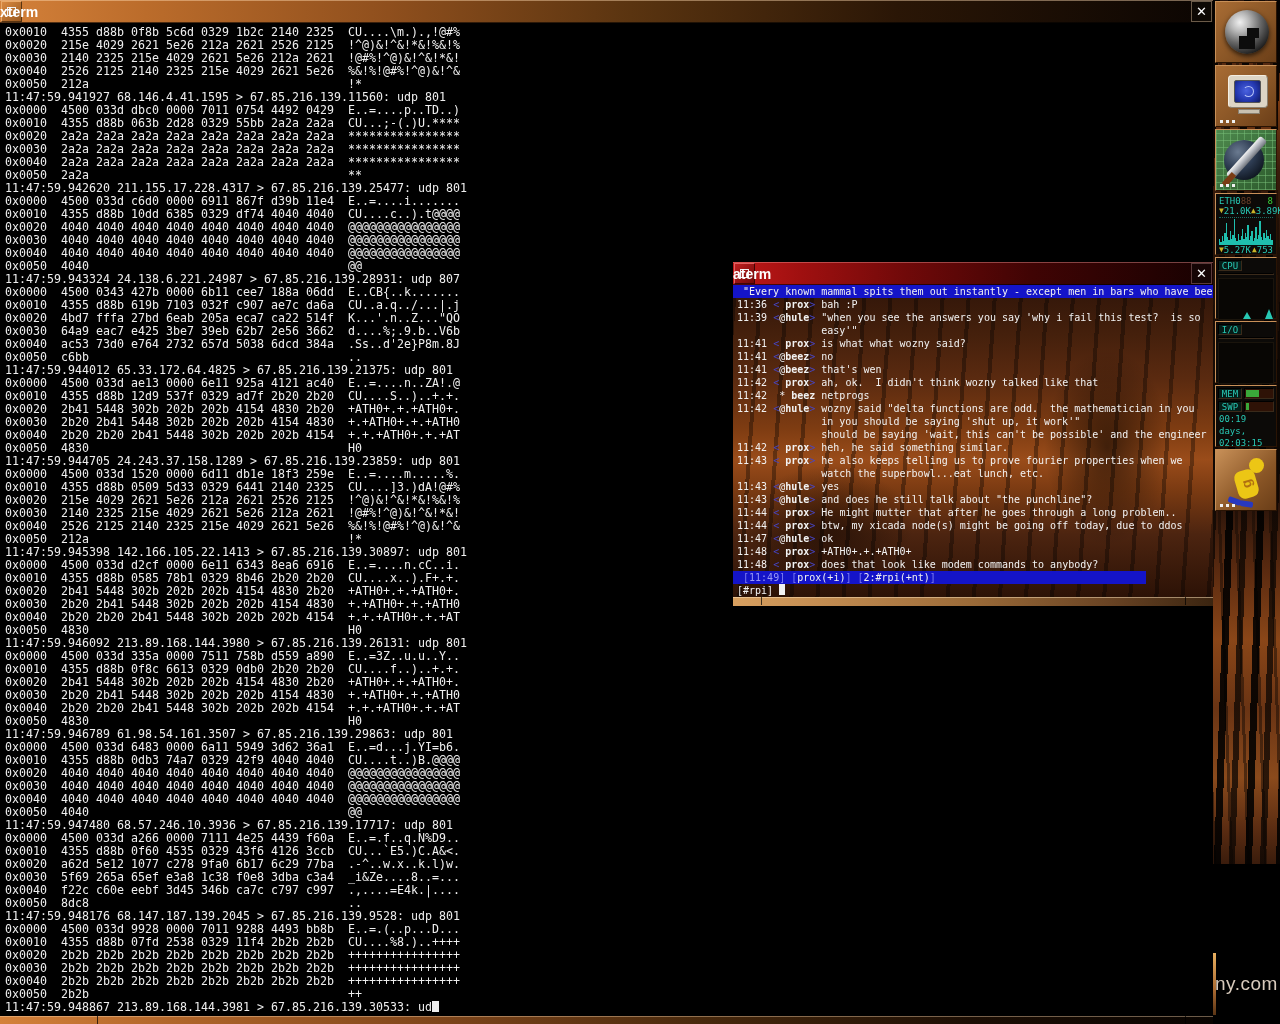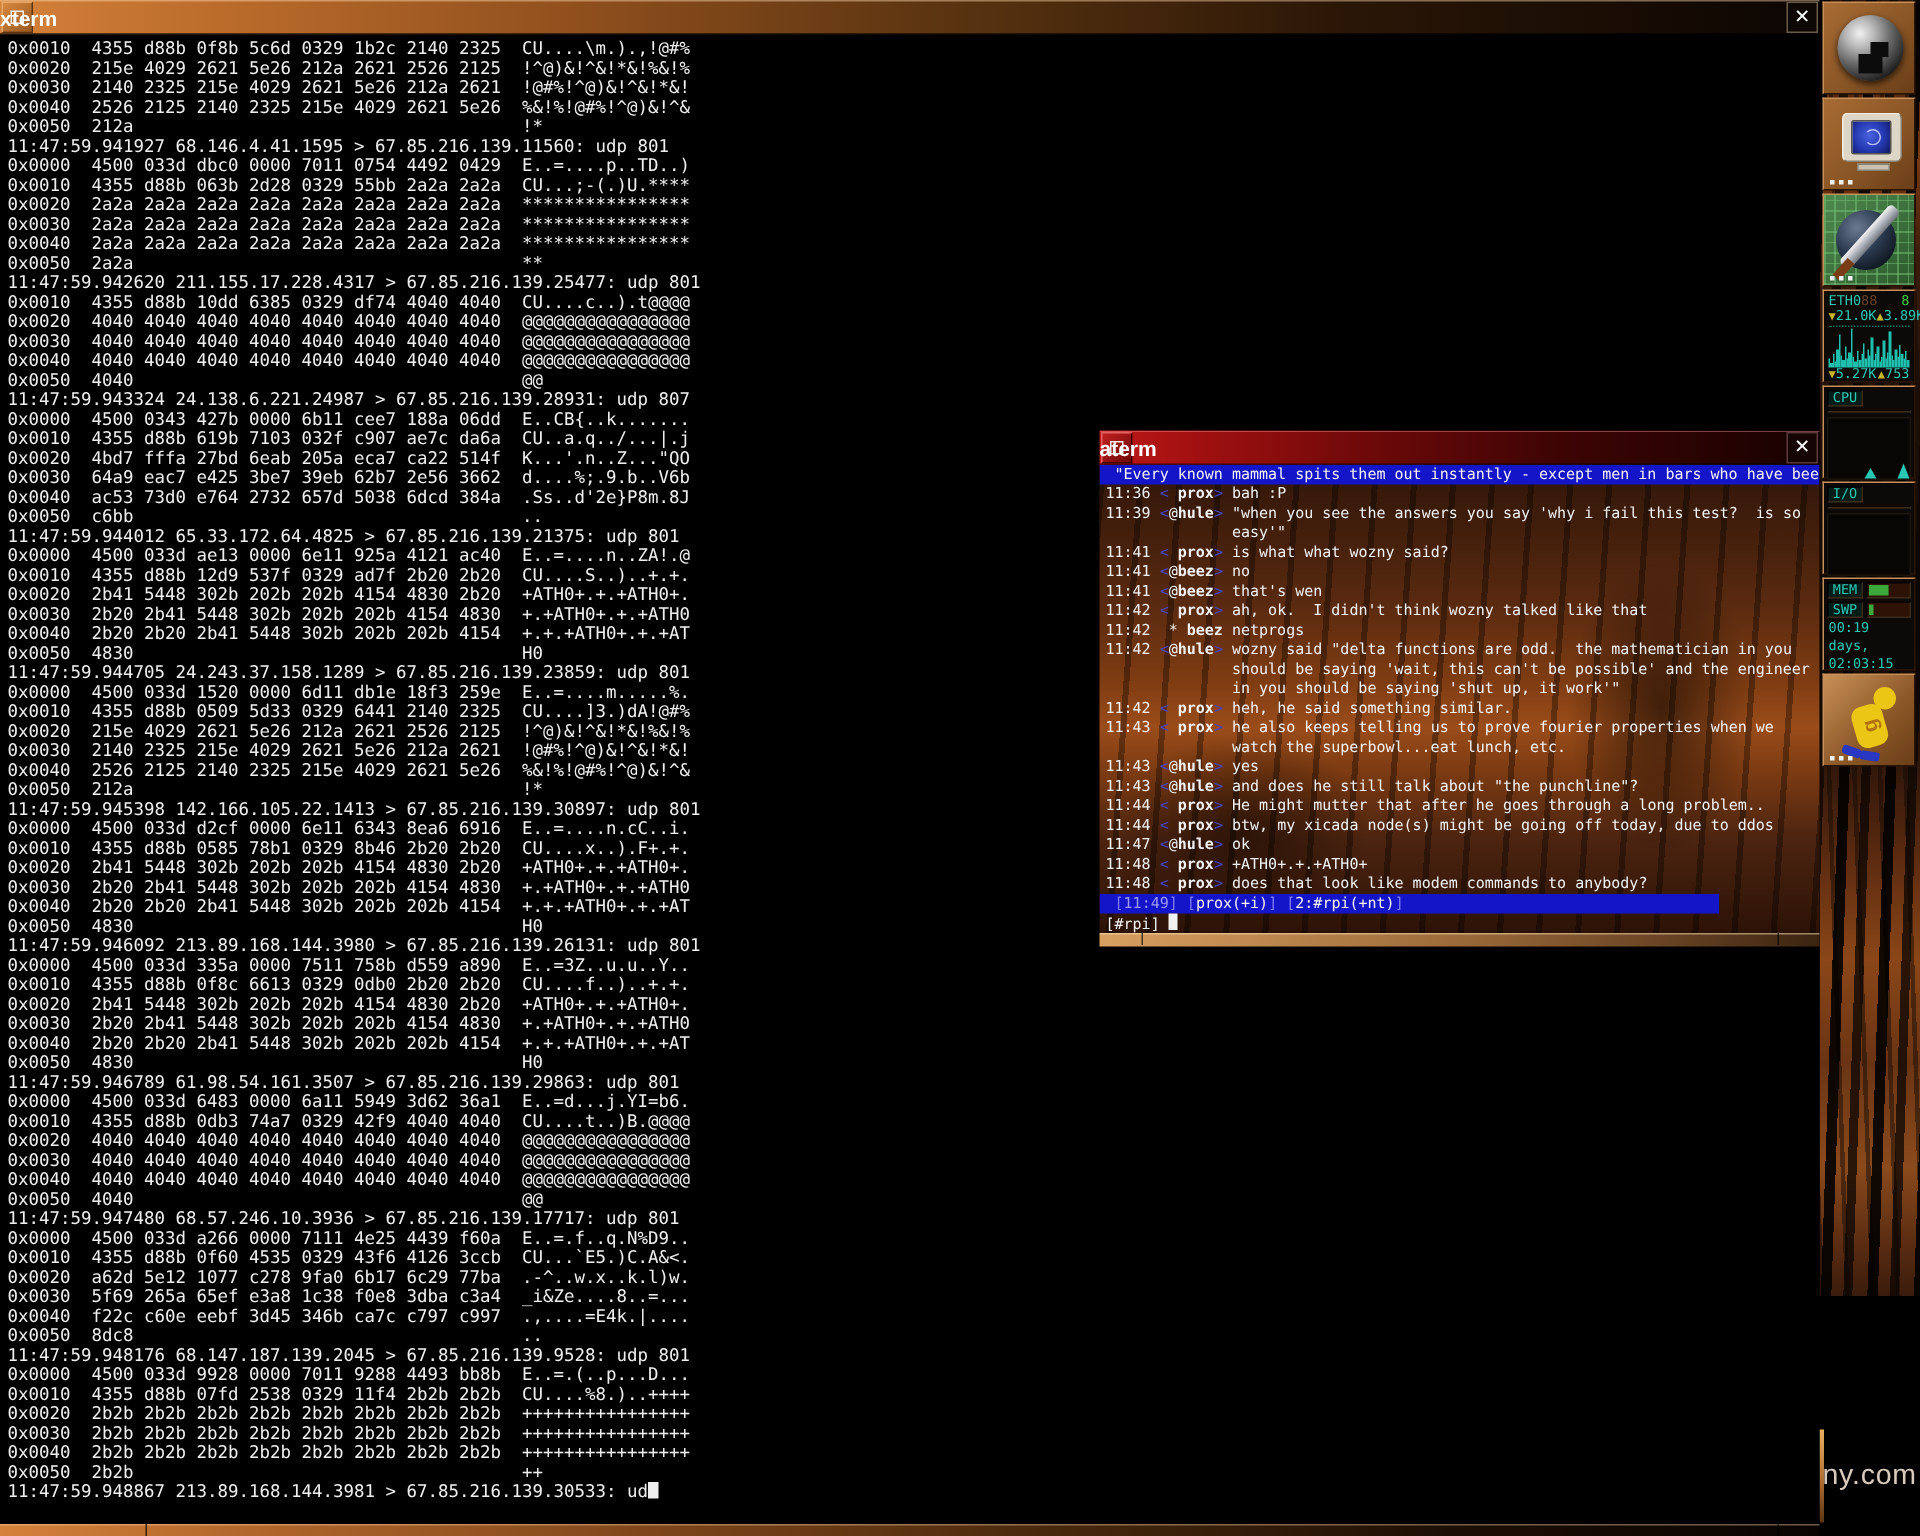--- a/index.html
+++ b/index.html
@@ -50,21 +50,21 @@
   .xterm-content { position:absolute; left:0; top:23px; width:1213px; height:993px;
     background:#000; overflow:hidden; padding:3px 0 0 5px; }
   .term-line { white-space:pre; color:#efefef; font-size:11.63px; line-height:13px; height:13px; }
   .block-cursor { display:inline-block; width:7px; height:11px; background:#efefef;
     vertical-align:-1px; }
   .xterm-rb { background:linear-gradient(to right,#d4813a 0%,#b1662a 14%,#7e451a 36%,#47280c 58%,#1c0e04 80%,#090401 100%);
     box-shadow:inset 0 1px 0 rgba(255,220,180,.4); }
   .xterm-rb .n1 { left:97px; } .xterm-rb .n2 { left:1185px; }
 
   
-  .aterm { left:733px; top:262px; width:480px; height:344px;margin-top:25px; }
+  .aterm { left:733px; top:262px; width:480px; height:344px; }
   .aterm .titlebar {
     background:linear-gradient(to right,#c01818 0%,#a01010 14%,#700909 36%,#400404 62%,#170101 100%);
     box-shadow:inset 0 1px 0 rgba(255,160,160,.4), inset 0 -1px 0 rgba(0,0,0,.6); }
   .aterm .tb-btn.iconify {
     background:linear-gradient(135deg,#c02020,#700808);
     border:1px solid; border-color:#e06060 #400404 #400404 #e06060; }
   .aterm .tb-btn.close { background:#150505; border:1px solid #5a3a3a; }
   .aterm-content { position:absolute; left:0; top:23px; width:480px; height:312px;
     overflow:hidden; padding-left:4px;
     background:
@@ -198,20 +198,21 @@
         <div class="term-line">0x0040  2526 2125 2140 2325 215e 4029 2621 5e26  %&amp;!%!@#%!^@)&amp;!^&amp;</div>
         <div class="term-line">0x0050  212a                                     !*</div>
         <div class="term-line">11:47:59.941927 68.146.4.41.1595 &gt; 67.85.216.139.11560: udp 801</div>
         <div class="term-line">0x0000  4500 033d dbc0 0000 7011 0754 4492 0429  E..=....p..TD..)</div>
         <div class="term-line">0x0010  4355 d88b 063b 2d28 0329 55bb 2a2a 2a2a  CU...;-(.)U.****</div>
         <div class="term-line">0x0020  2a2a 2a2a 2a2a 2a2a 2a2a 2a2a 2a2a 2a2a  ****************</div>
         <div class="term-line">0x0030  2a2a 2a2a 2a2a 2a2a 2a2a 2a2a 2a2a 2a2a  ****************</div>
         <div class="term-line">0x0040  2a2a 2a2a 2a2a 2a2a 2a2a 2a2a 2a2a 2a2a  ****************</div>
         <div class="term-line">0x0050  2a2a                                     **</div>
         <div class="term-line">11:47:59.942620 211.155.17.228.4317 &gt; 67.85.216.139.25477: udp 801</div>
+        <div class="term-line">0x0000  4500 033d c6d0 0000 6911 867f d39b 11e4  E..=....i.......</div>
         <div class="term-line">0x0010  4355 d88b 10dd 6385 0329 df74 4040 4040  CU....c..).t@@@@</div>
         <div class="term-line">0x0020  4040 4040 4040 4040 4040 4040 4040 4040  @@@@@@@@@@@@@@@@</div>
         <div class="term-line">0x0030  4040 4040 4040 4040 4040 4040 4040 4040  @@@@@@@@@@@@@@@@</div>
         <div class="term-line">0x0040  4040 4040 4040 4040 4040 4040 4040 4040  @@@@@@@@@@@@@@@@</div>
         <div class="term-line">0x0050  4040                                     @@</div>
         <div class="term-line">11:47:59.943324 24.138.6.221.24987 &gt; 67.85.216.139.28931: udp 807</div>
         <div class="term-line">0x0000  4500 0343 427b 0000 6b11 cee7 188a 06dd  E..CB{..k.......</div>
         <div class="term-line">0x0010  4355 d88b 619b 7103 032f c907 ae7c da6a  CU..a.q../...|.j</div>
         <div class="term-line">0x0020  4bd7 fffa 27bd 6eab 205a eca7 ca22 514f  K...'.n..Z..."QO</div>
         <div class="term-line">0x0030  64a9 eac7 e425 3be7 39eb 62b7 2e56 3662  d....%;.9.b..V6b</div>
@@ -288,22 +289,22 @@
         <div class="irc-quote"> "Every known mammal spits them out instantly - except men in bars who have been</div>
         <div class="irc-row"><span>11:36 </span><span class="br">&lt;</span><span> </span><span class="nick">prox</span><span class="br">&gt;</span><span> bah :P</span></div>
         <div class="irc-row"><span>11:39 </span><span class="br">&lt;</span><span>@</span><span class="nick">hule</span><span class="br">&gt;</span><span> "when you see the answers you say 'why i fail this test?  is so</span></div>
         <div class="irc-row">              easy'"</div>
         <div class="irc-row"><span>11:41 </span><span class="br">&lt;</span><span> </span><span class="nick">prox</span><span class="br">&gt;</span><span> is what what wozny said?</span></div>
         <div class="irc-row"><span>11:41 </span><span class="br">&lt;</span><span>@</span><span class="nick">beez</span><span class="br">&gt;</span><span> no</span></div>
         <div class="irc-row"><span>11:41 </span><span class="br">&lt;</span><span>@</span><span class="nick">beez</span><span class="br">&gt;</span><span> that's wen</span></div>
         <div class="irc-row"><span>11:42 </span><span class="br">&lt;</span><span> </span><span class="nick">prox</span><span class="br">&gt;</span><span> ah, ok.  I didn't think wozny talked like that</span></div>
         <div class="irc-row"><span>11:42  * </span><span class="nick">beez</span><span> netprogs</span></div>
         <div class="irc-row"><span>11:42 </span><span class="br">&lt;</span><span>@</span><span class="nick">hule</span><span class="br">&gt;</span><span> wozny said "delta functions are odd.  the mathematician in you</span></div>
+        <div class="irc-row">              in you should be saying 'shut up, it work'"</div>
         <div class="irc-row">              should be saying 'wait, this can't be possible' and the engineer</div>
-        <div class="irc-row">              in you should be saying 'shut up, it work'"</div>
         <div class="irc-row"><span>11:42 </span><span class="br">&lt;</span><span> </span><span class="nick">prox</span><span class="br">&gt;</span><span> heh, he said something similar.</span></div>
         <div class="irc-row"><span>11:43 </span><span class="br">&lt;</span><span> </span><span class="nick">prox</span><span class="br">&gt;</span><span> he also keeps telling us to prove fourier properties when we</span></div>
         <div class="irc-row">              watch the superbowl...eat lunch, etc.</div>
         <div class="irc-row"><span>11:43 </span><span class="br">&lt;</span><span>@</span><span class="nick">hule</span><span class="br">&gt;</span><span> yes</span></div>
         <div class="irc-row"><span>11:43 </span><span class="br">&lt;</span><span>@</span><span class="nick">hule</span><span class="br">&gt;</span><span> and does he still talk about "the punchline"?</span></div>
         <div class="irc-row"><span>11:44 </span><span class="br">&lt;</span><span> </span><span class="nick">prox</span><span class="br">&gt;</span><span> He might mutter that after he goes through a long problem..</span></div>
         <div class="irc-row"><span>11:44 </span><span class="br">&lt;</span><span> </span><span class="nick">prox</span><span class="br">&gt;</span><span> btw, my xicada node(s) might be going off today, due to ddos</span></div>
         <div class="irc-row"><span>11:47 </span><span class="br">&lt;</span><span>@</span><span class="nick">hule</span><span class="br">&gt;</span><span> ok</span></div>
         <div class="irc-row"><span>11:48 </span><span class="br">&lt;</span><span> </span><span class="nick">prox</span><span class="br">&gt;</span><span> +ATH0+.+.+ATH0+</span></div>
         <div class="irc-row"><span>11:48 </span><span class="br">&lt;</span><span> </span><span class="nick">prox</span><span class="br">&gt;</span><span> does that look like modem commands to anybody?</span></div>

